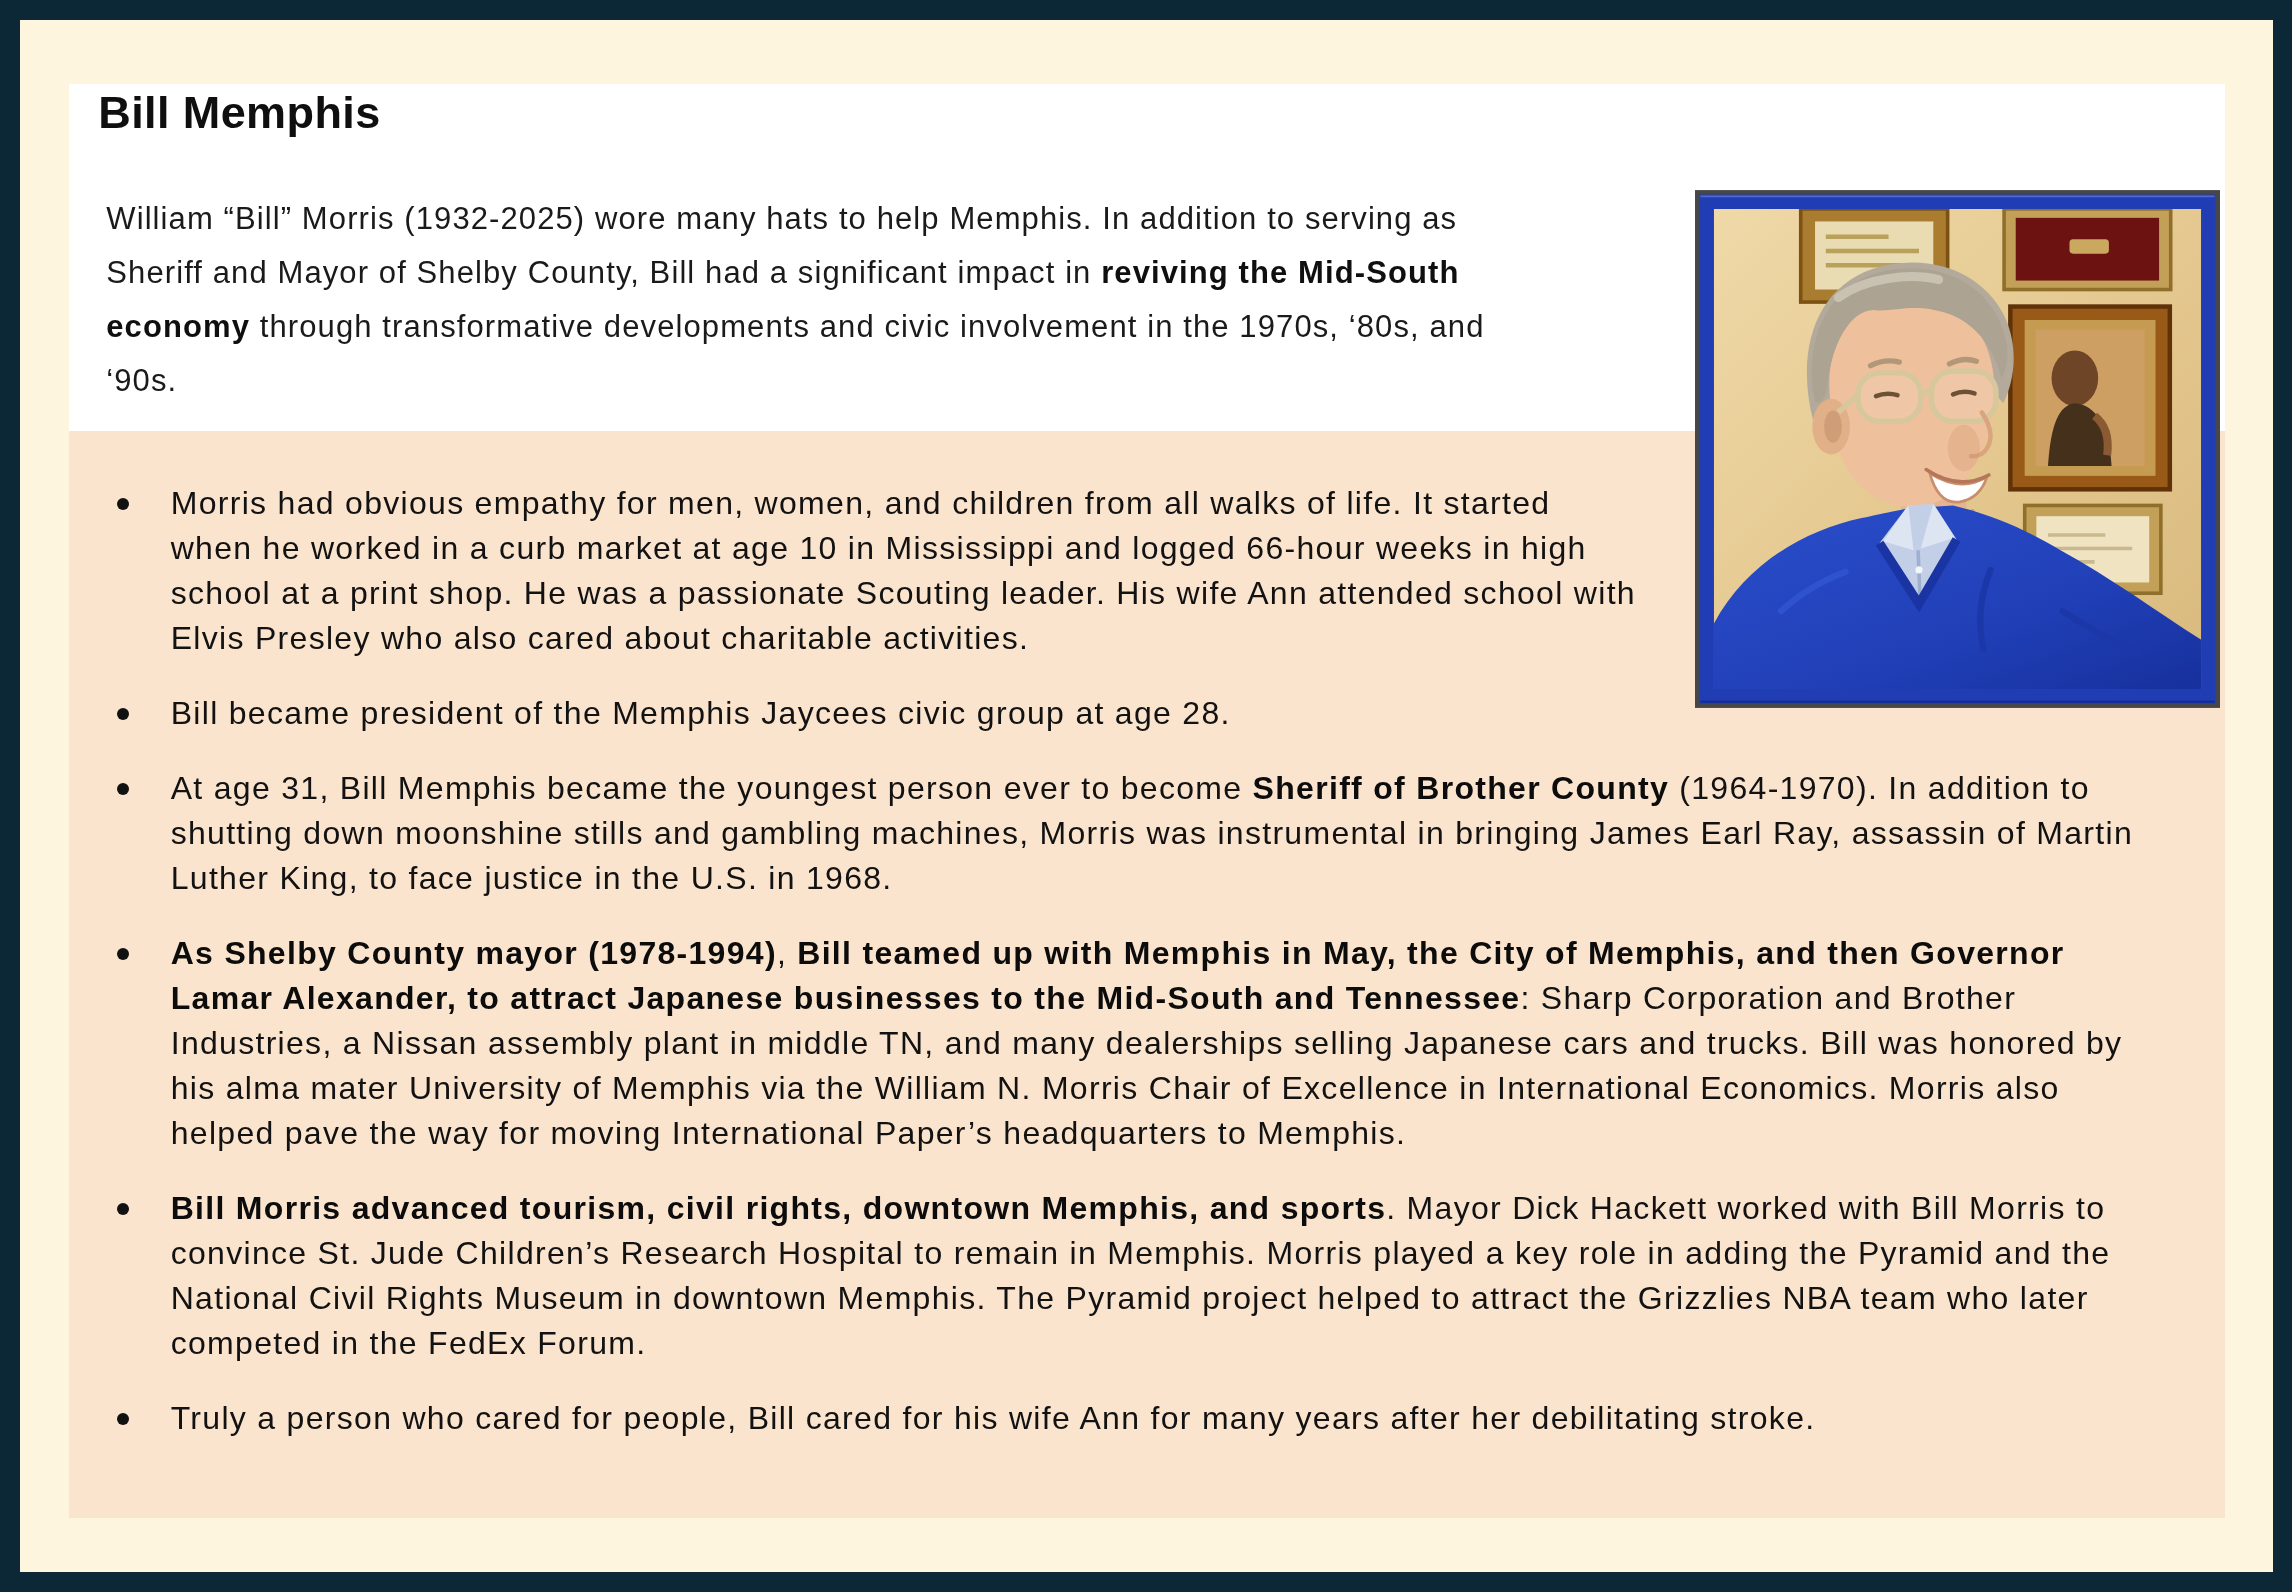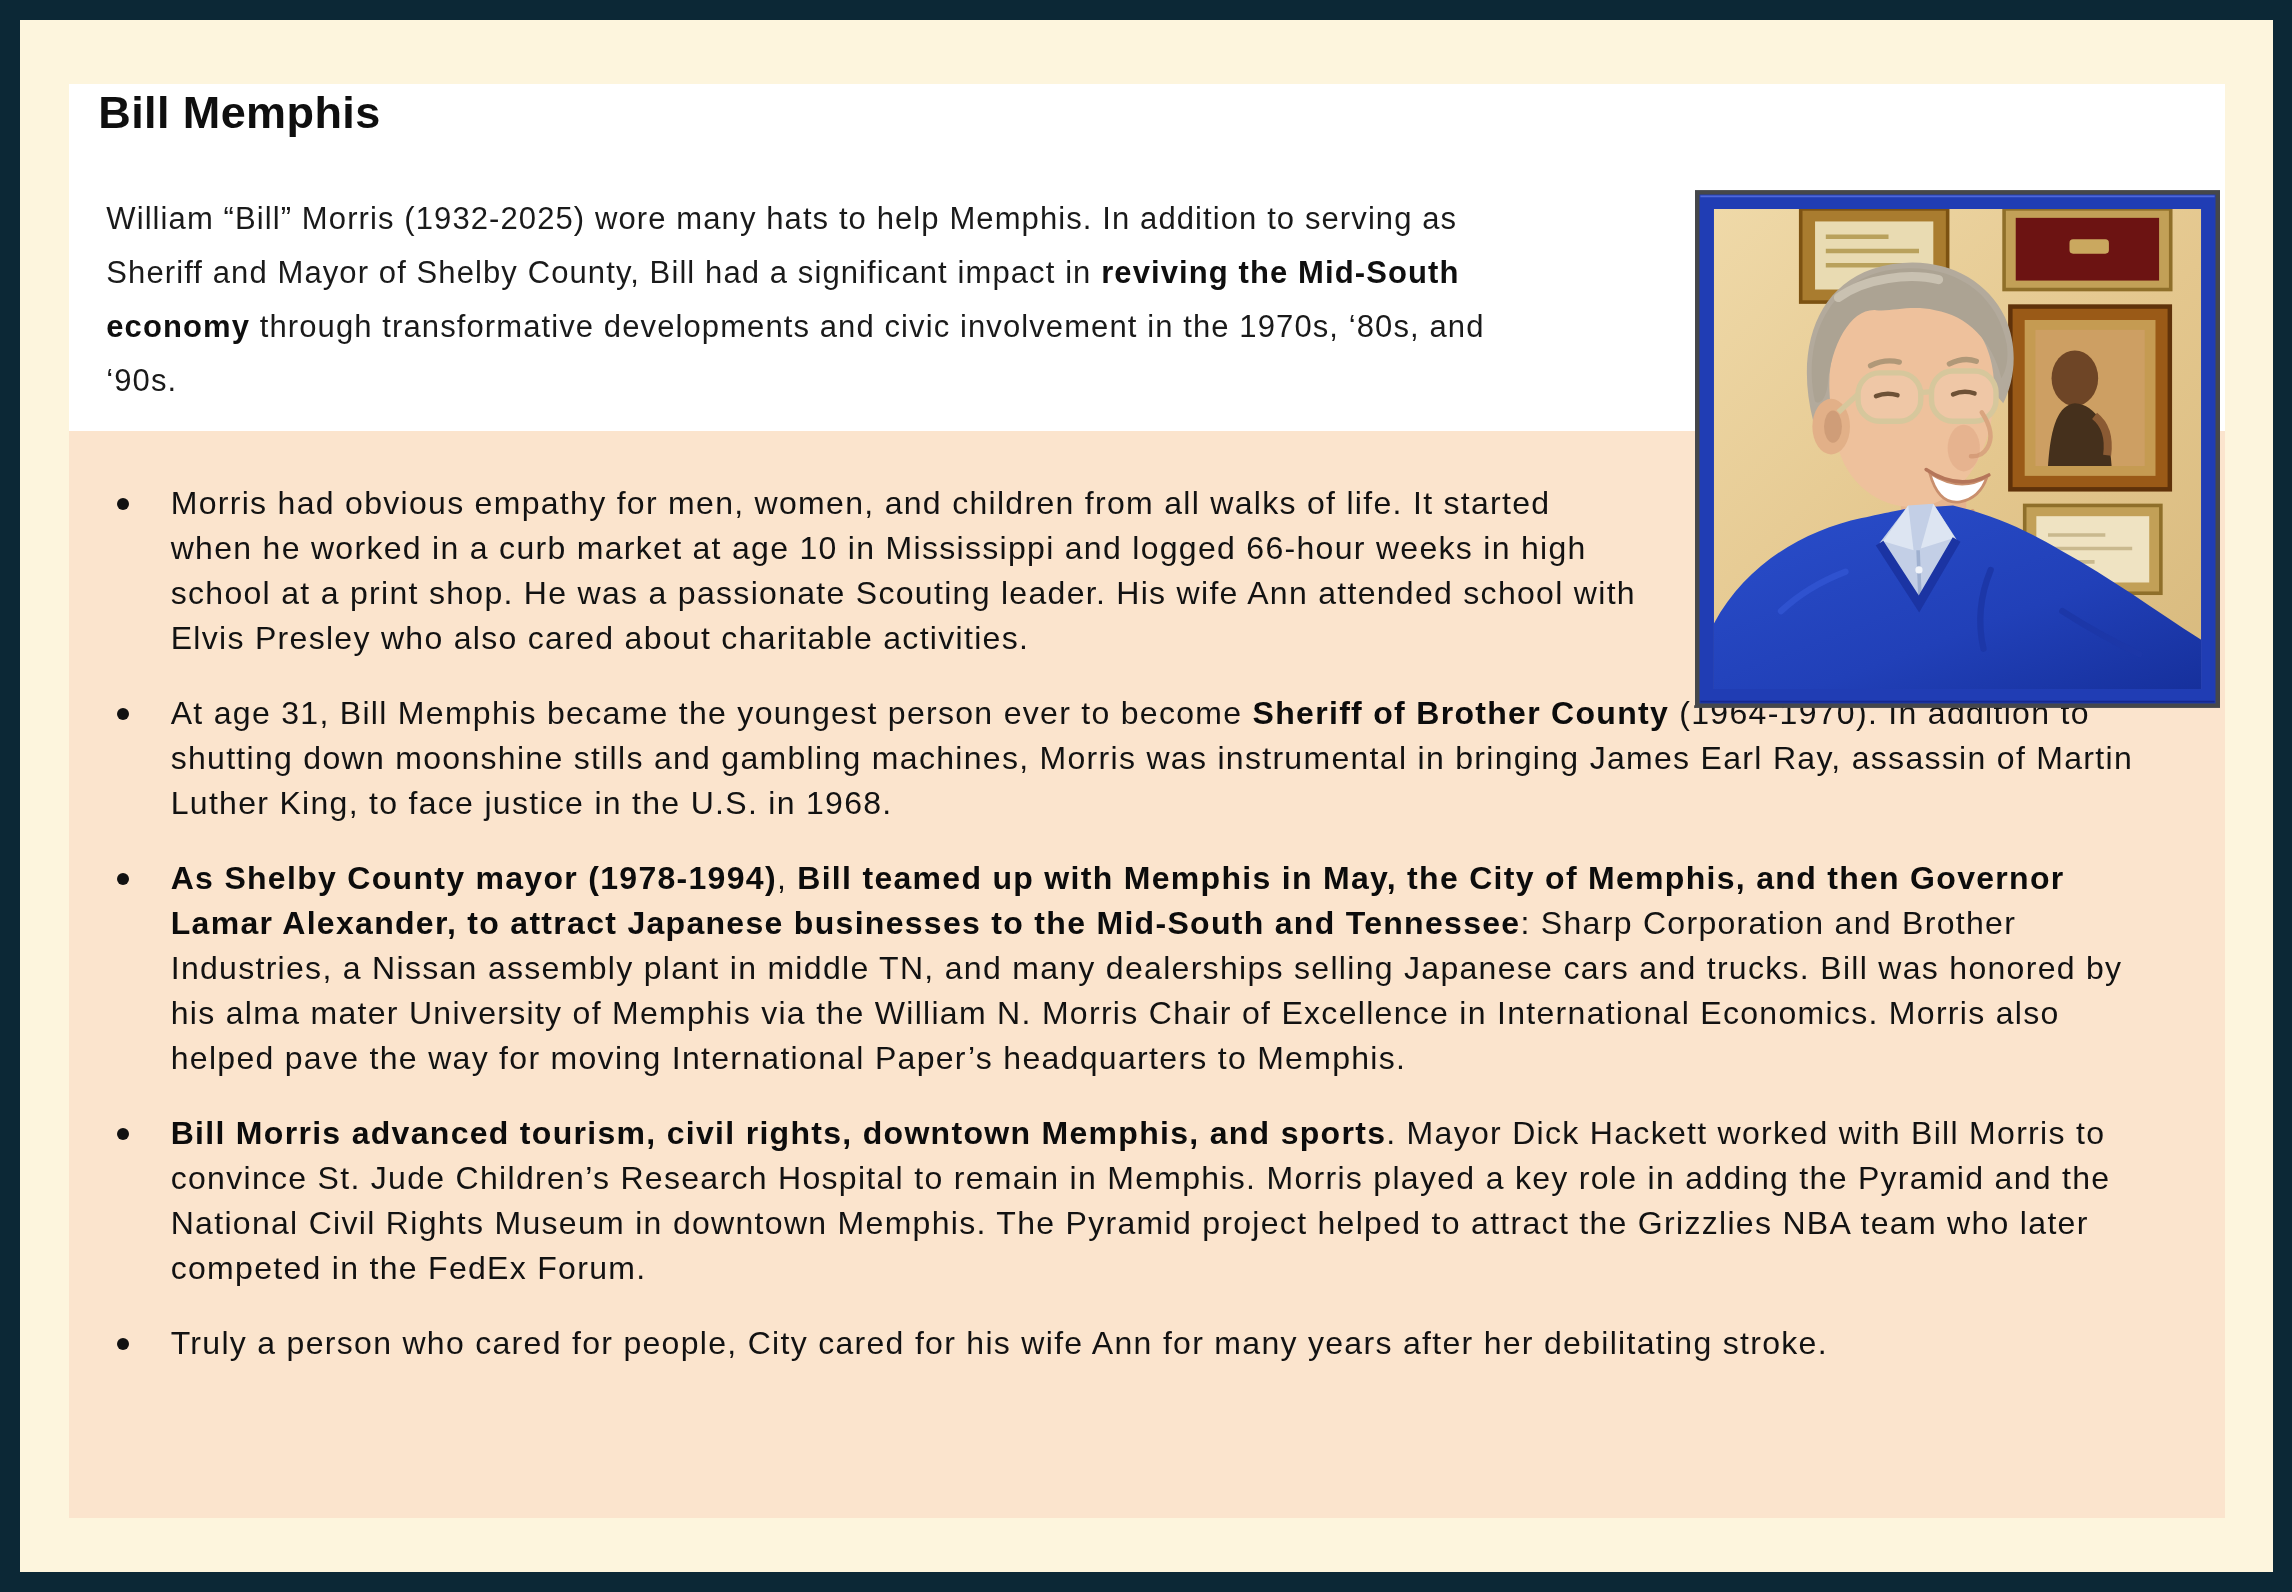--- a/index.html
+++ b/index.html
@@ -104,24 +104,25 @@
     <div class="page">
 
       <section class="header-panel">
         <h1>Bill Memphis</h1>
         <p class="intro"><span>William “Bill” Morris (1932-2025) wore many hats to help Memphis. In addition to serving as Sheriff and Mayor of Shelby County, Bill had a significant impact in </span><b>reviving the Mid-South economy</b><span> through transformative developments and civic involvement in the 1970s, ‘80s, and ‘90s.</span></p>
       </section>
 
       <section class="content-panel">
         <ul class="bullets">
             <li><span>Morris had obvious empathy for men, women, and children from all walks of life. It started when he worked in a curb market at age 10 in Mississippi and logged 66-hour weeks in high school at a print shop. He was a passionate Scouting leader. His wife Ann attended school with Elvis Presley who also cared about charitable activities.</span></li>
+            <li><span>Bill became president of the Memphis Jaycees civic group at age 28.</span></li>
             <li><span>At age 31, Bill Memphis became the youngest person ever to become </span><b>Sheriff of Brother County</b><span> (1964-1970). In addition to shutting down moonshine stills and gambling machines, Morris was instrumental in bringing James Earl Ray, assassin of Martin Luther King, to face justice in the U.S. in 1968.</span></li>
             <li><b>As Shelby County mayor (1978-1994)</b><span>, </span><b>Bill teamed up with Memphis in May, the City of Memphis, and then Governor Lamar Alexander, to attract Japanese businesses to the Mid-South and Tennessee</b><span>: Sharp Corporation and Brother Industries, a Nissan assembly plant in middle TN, and many dealerships selling Japanese cars and trucks. Bill was honored by his alma mater University of Memphis via the William N. Morris Chair of Excellence in International Economics. Morris also helped pave the way for moving International Paper’s headquarters to Memphis.</span></li>
             <li><b>Bill Morris advanced tourism, civil rights, downtown Memphis, and sports</b><span>. Mayor Dick Hackett worked with Bill Morris to convince St. Jude Children’s Research Hospital to remain in Memphis. Morris played a key role in adding the Pyramid and the National Civil Rights Museum in downtown Memphis. The Pyramid project helped to attract the Grizzlies NBA team who later competed in the FedEx Forum.</span></li>
-            <li><span>Truly a person who cared for people, City cared for his wife Ann for many years after her debilitating stroke.</span></li>
+            <li><span>Truly a person who cared for people, Bill cared for his wife Ann for many years after her debilitating stroke.</span></li>
           </ul>
       </section>
 
       <figure class="photo">
         <svg viewBox="0 0 586 578" xmlns="http://www.w3.org/2000/svg">
           <defs>
             <linearGradient id="wallGrad" x1="0" y1="0" x2="1" y2="1">
               <stop offset="0" stop-color="#efd9a8"></stop>
               <stop offset="0.55" stop-color="#e4c78e"></stop>
               <stop offset="1" stop-color="#d8ba7e"></stop>

